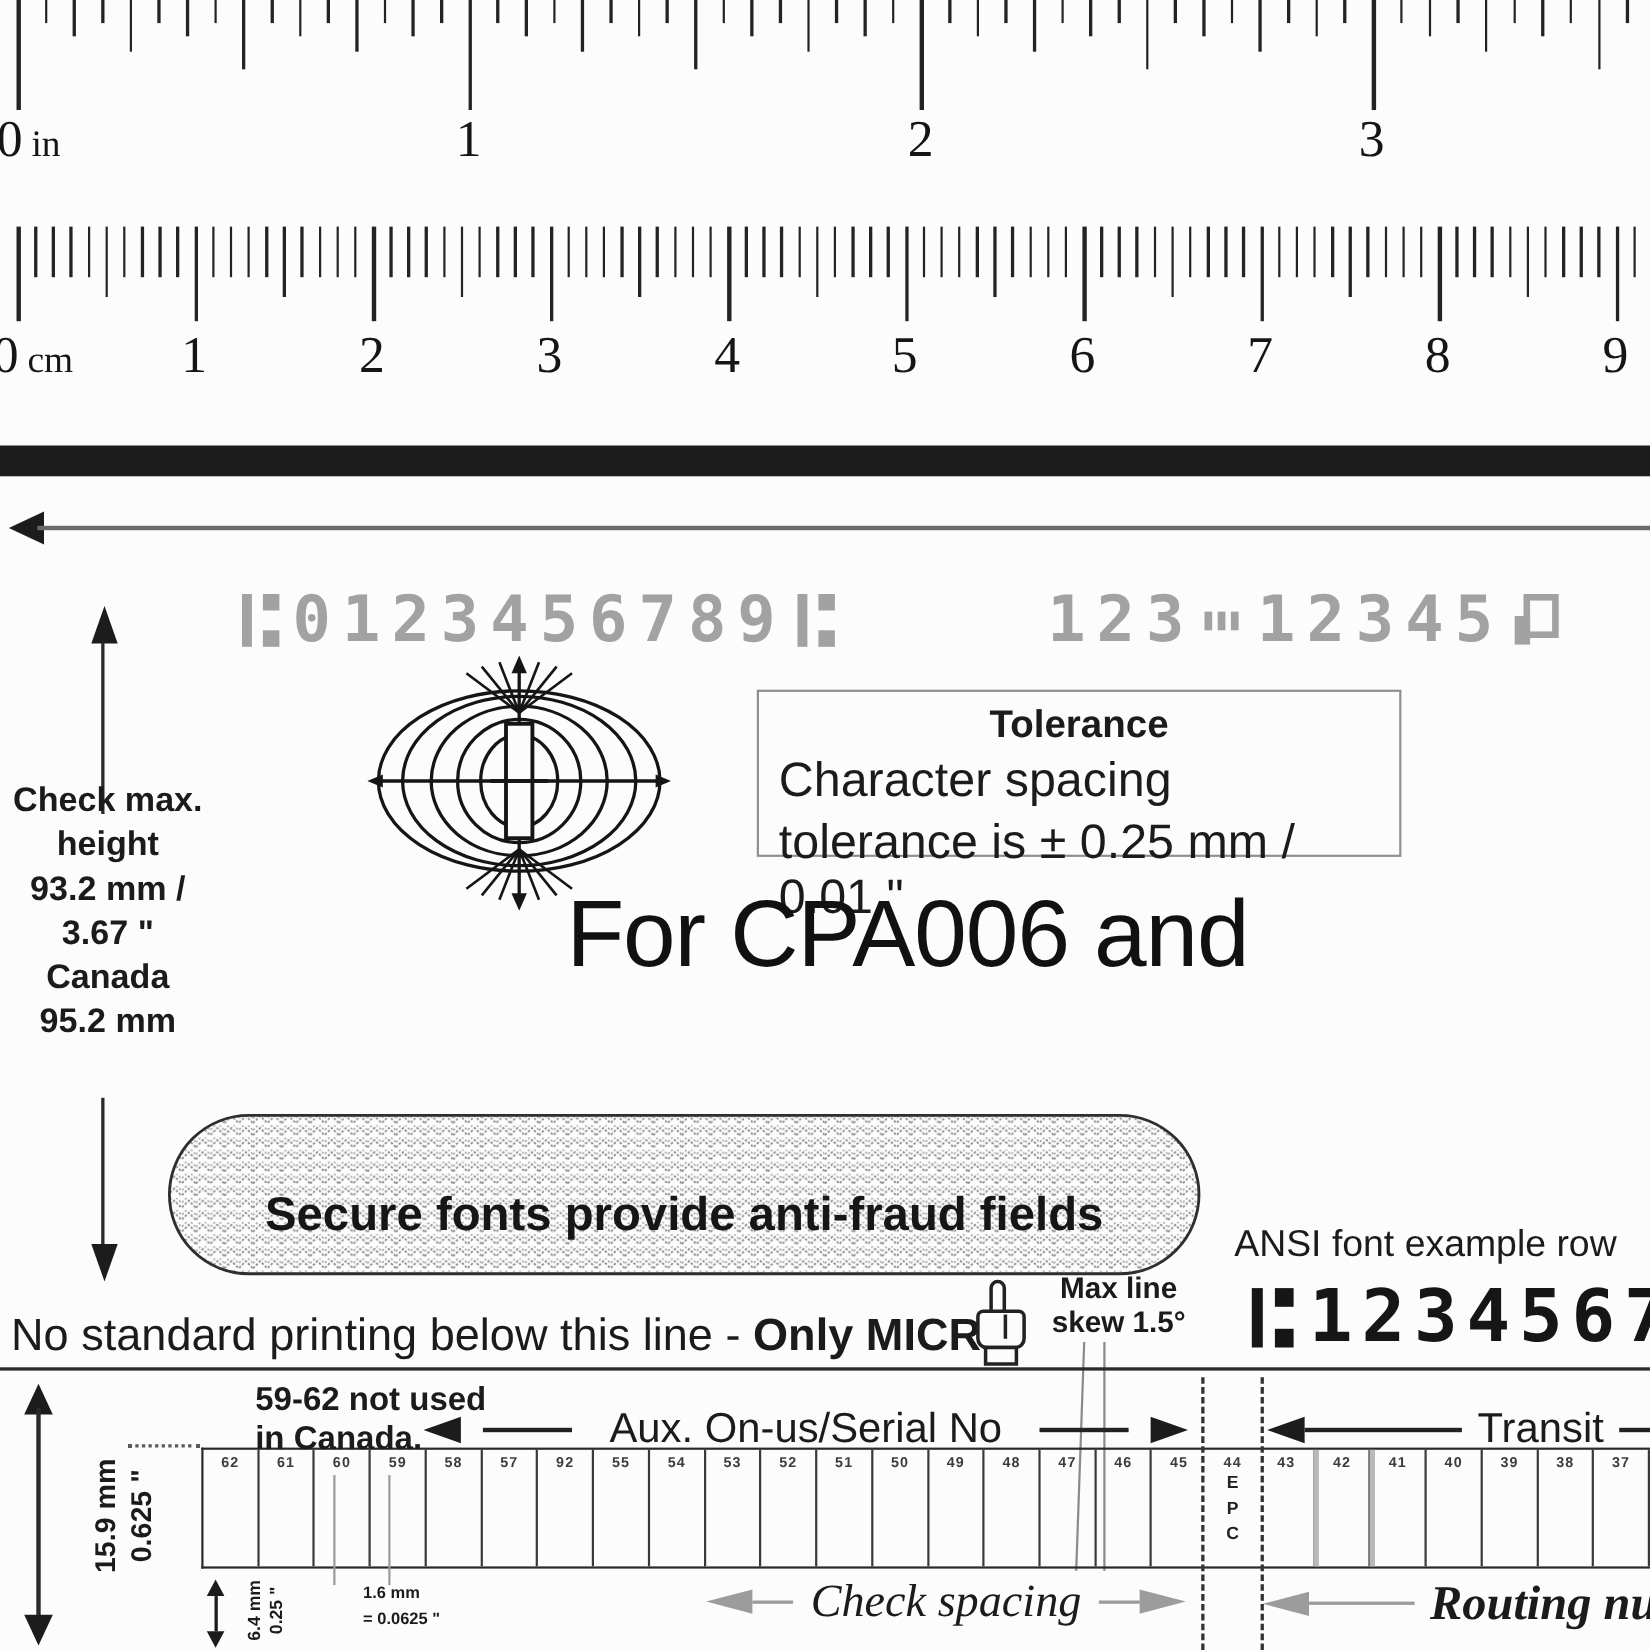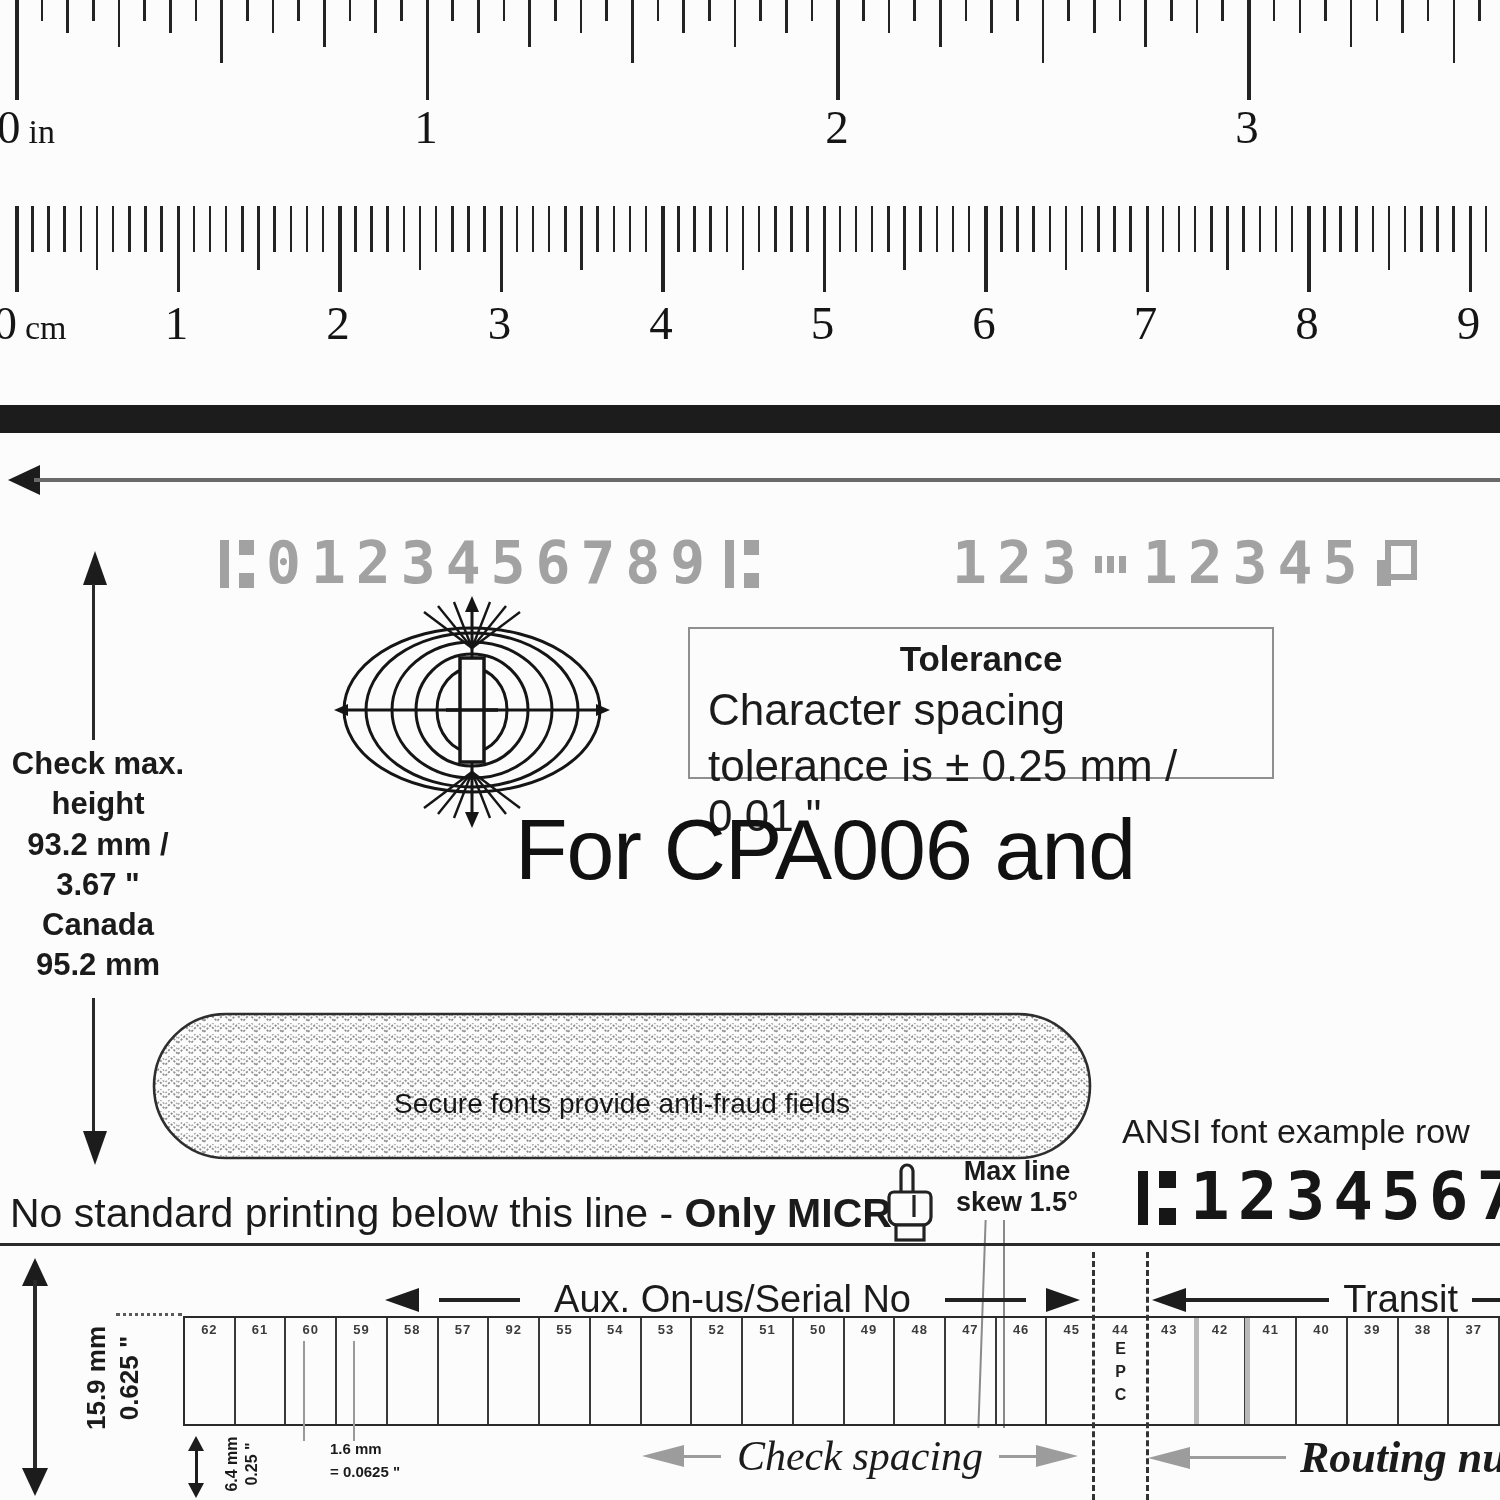--- a/index.html
+++ b/index.html
@@ -38,30 +38,30 @@
   .onus-icon .fill{position:absolute;left:0;bottom:6px;width:14px;height:26px;background:currentColor;}
   .onus-icon .out{position:absolute;right:0;top:4px;width:20px;height:28px;border:6px solid currentColor;}
 
   
   .tolbox{left:688px;top:627px;width:582px;height:148px;border:2px solid #8f8f8f;background:#fcfcfc;}
   .tolbox .t1{margin-top:10px;text-align:center;font-size:35px;font-weight:600;}
   .tolbox .t2{margin:6px 0 0 18px;font-size:44px;font-weight:500;}
 
   
   .vline{position:absolute;background:#2a2a2a;}
-  .chnote{left:2px;top:744px;width:192px;text-align:center;font-size:31px;font-weight:600;line-height:1.3;}
+  .chnote{left:2px;top:707px;width:192px;text-align:center;font-size:31px;font-weight:600;line-height:1.3;}
 
   
   .title{left:150px;width:1350px;text-align:center;font-size:86px;letter-spacing:-1px;
          font-weight:400;color:#111;white-space:nowrap;line-height:1;}
 
   
   .pill{left:152px;top:1012px;width:940px;height:148px;}
   .pilltext{left:152px;top:1012px;width:940px;height:184px;display:flex;align-items:center;justify-content:center;
-            font-size:28px;font-weight:400;color:#161616;}
+            font-size:43px;font-weight:700;color:#161616;}
 
   
   .mexlabel{left:1122px;top:1112px;font-size:34px;white-space:nowrap;}
   .mexrow{left:1128px;top:1164px;display:flex;align-items:flex-end;color:#161616;white-space:nowrap;}
   .mexrow .micr{font-size:66px;letter-spacing:8px;line-height:1;}
   .mexrow .t-icon{width:40px;height:64px;margin-right:12px;}
   .mexrow .t-icon .bar{width:10px;height:54px;top:5px;}
   .mexrow .t-icon .sqa{width:17px;height:17px;top:5px;}
   .mexrow .t-icon .sqb{width:17px;height:17px;bottom:5px;}
 
@@ -499,20 +499,24 @@
       </div>
     </div>
 
   <div class="dashv" style="left:1092px;"></div>
   <div class="dashv" style="left:1146px;"></div>
   <div class="graybar" style="left:1194px;"></div>
   <div class="graybar" style="left:1245px;"></div>
   <div class="thinlead" style="left:303px;top:1341px;height:100px;"></div>
   <div class="thinlead" style="left:353px;top:1341px;height:100px;"></div>
 
+  <div class="abs notused">
+    <div>59-62 not used</div>
+    <div>in Canada.</div>
+  </div>
   <div class="harrow" style="left:385px;top:1278px;width:695px;gap:20px;">
     <span class="tri-lb"></span>
     <span class="aline"></span>
     <span class="alabel">Aux. On-us/Serial No</span>
     <span class="aline"></span>
     <span class="tri-r"></span>
   </div>
   <div class="harrow" style="left:1152px;top:1278px;width:360px;">
     <span class="tri-lb"></span>
     <span class="aline"></span>

